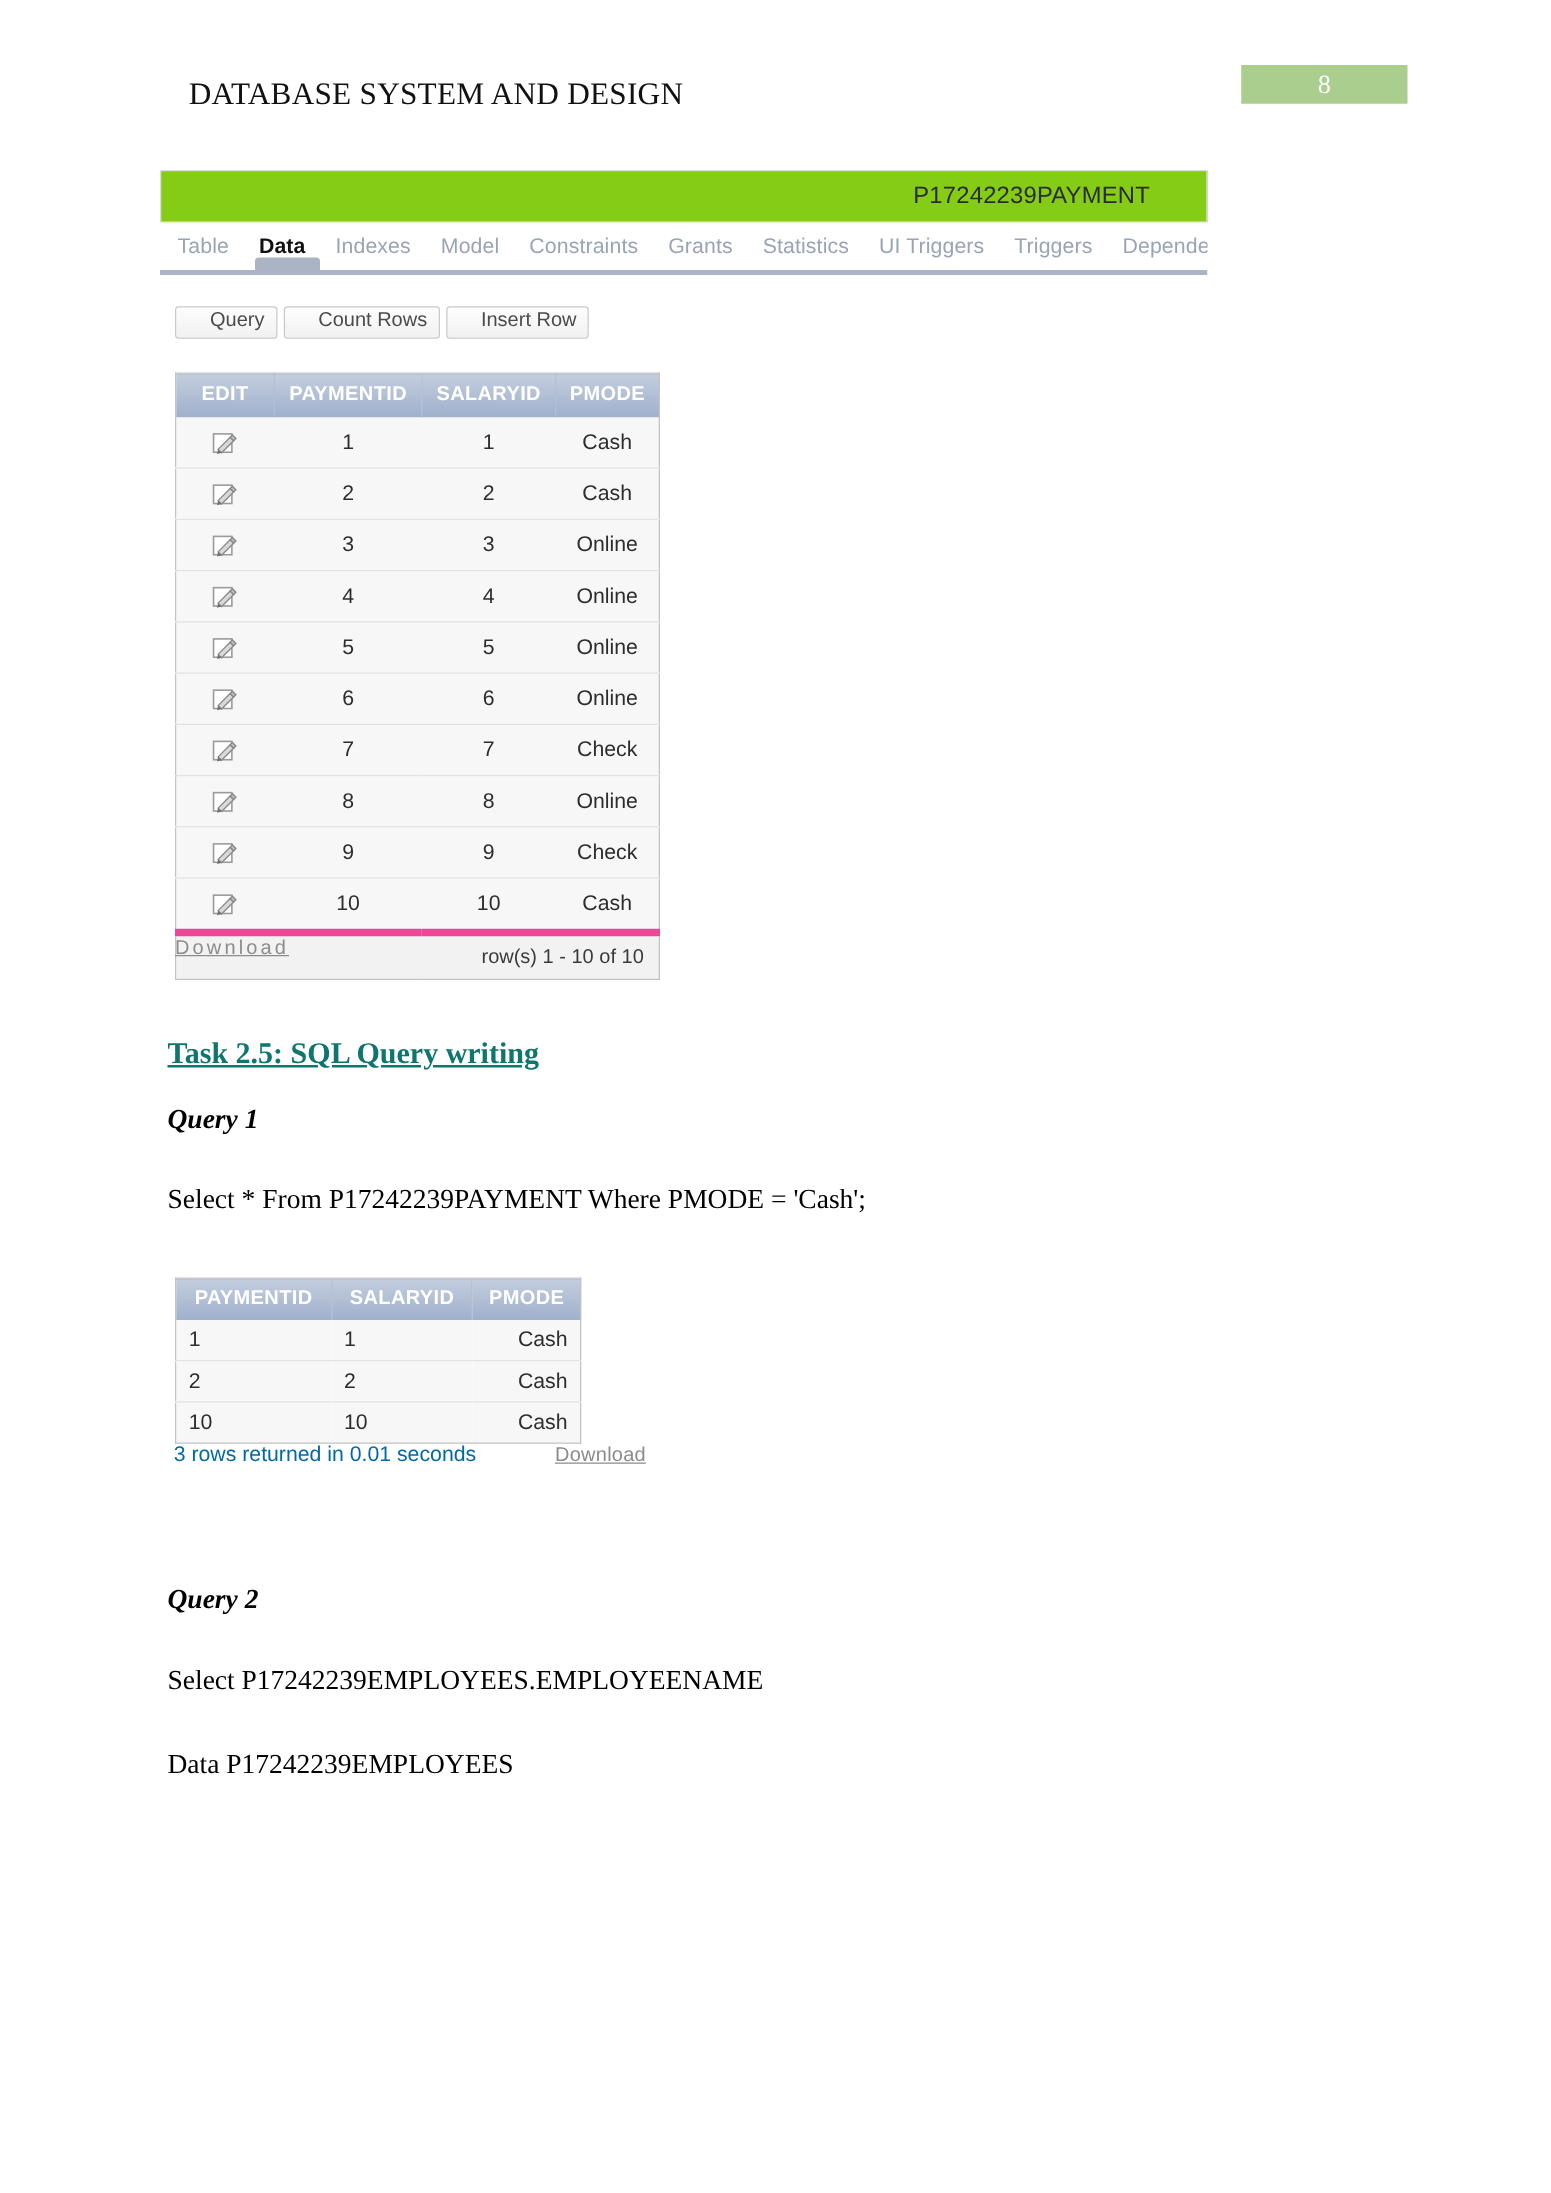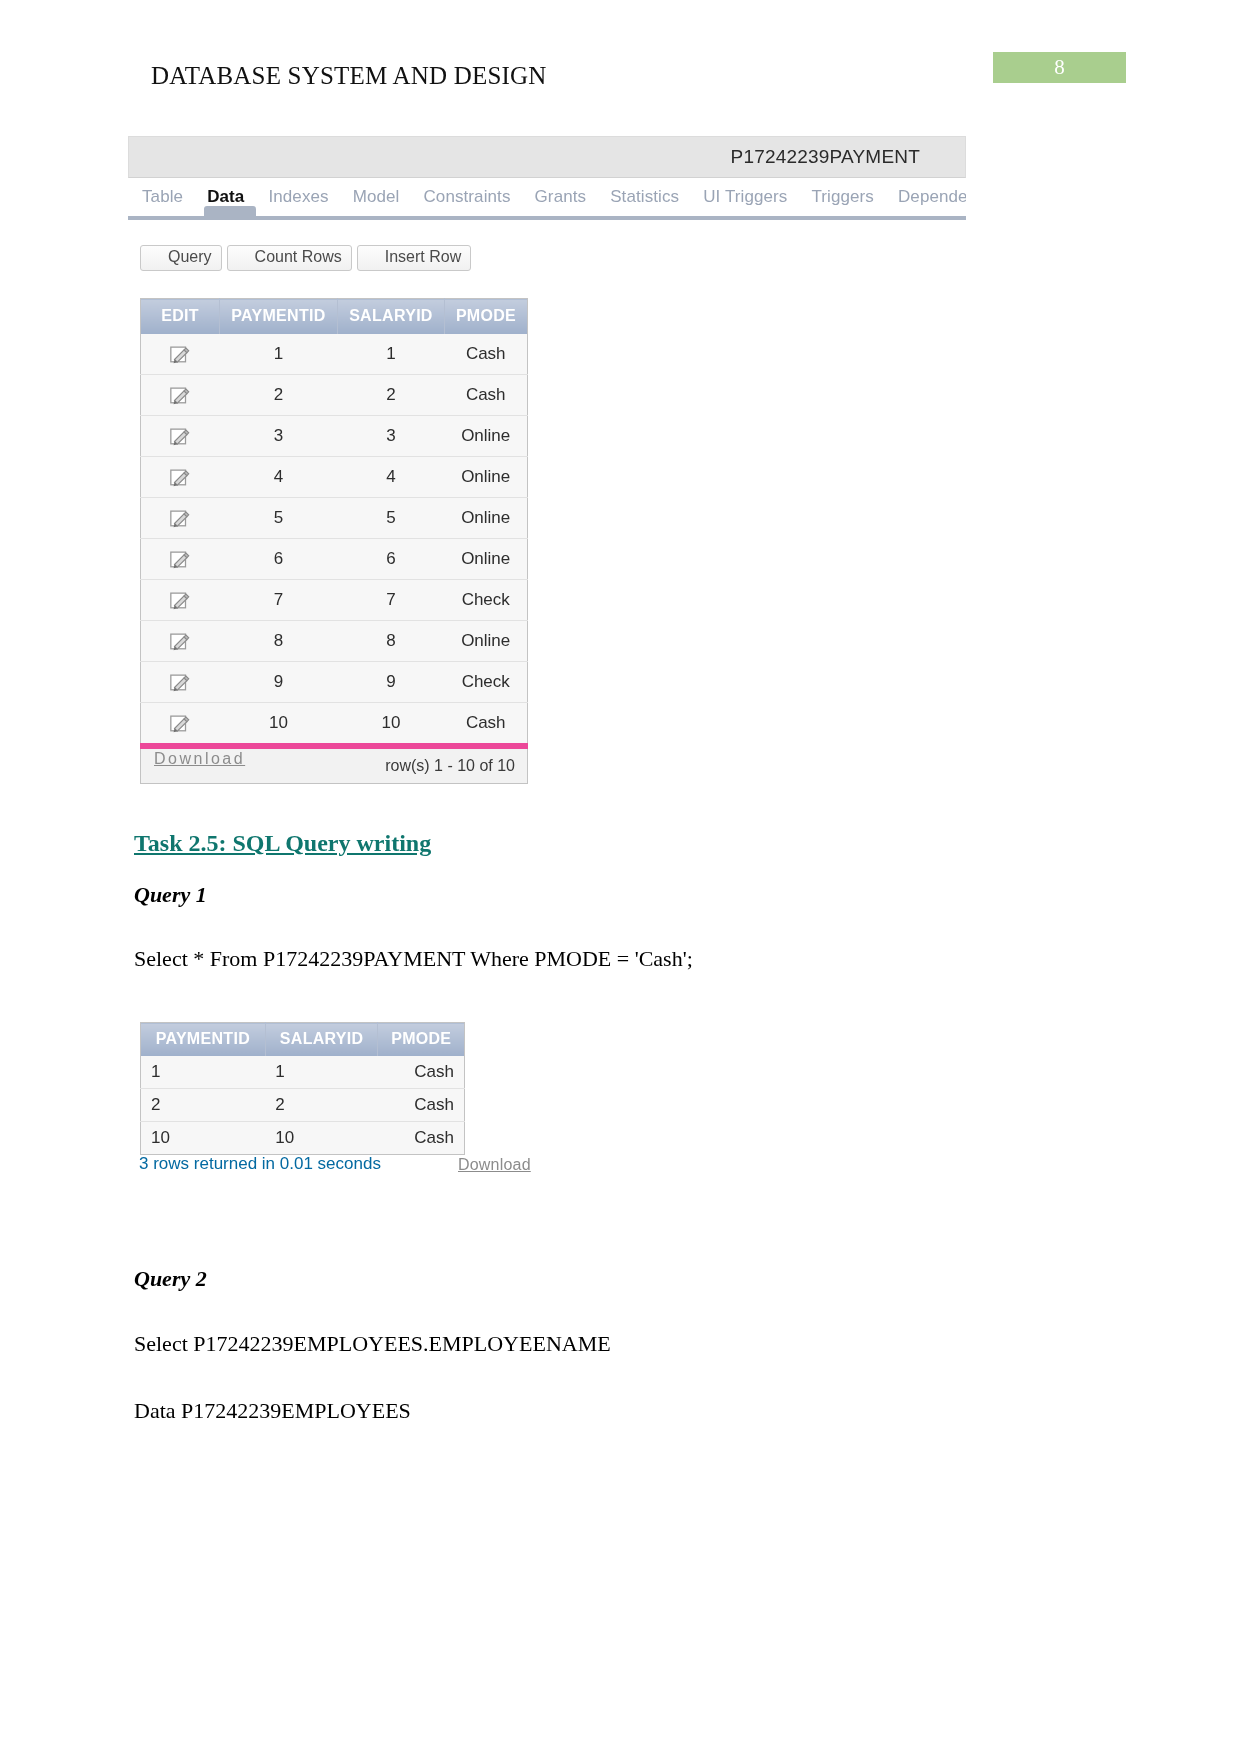--- a/index.html
+++ b/index.html
@@ -52,21 +52,21 @@
   
   .apex-shot {
     position: absolute;
     left: 128px;
     top: 136px;
     width: 838px;
   }
   .apex-titlebar {
     position: relative;
     height: 40px;
-    background: #e5e5e5;
+    background: #84cc16;
     border: 1px solid #dcdcdc;
     border-bottom: 1px solid #d2d2d2;
   }
   .apex-titlebar .table-name {
     position: absolute;
     right: 45px;
     top: 9px;
     font-family: "Liberation Sans", sans-serif;
     font-size: 19px;
     font-weight: 500;
@@ -182,21 +182,20 @@
     border-top: 6px solid #ec4899;
   }
 
   .download-link {
     position: absolute;
     font-family: "Liberation Sans", sans-serif;
     font-size: 16px;
     color: #8c8c8c;
     text-decoration: underline;
     letter-spacing: 2.5px;
-    padding-left: 14px;
   }
 
   
   #main-report-wrap {
     position: absolute;
     left: 140px;
     top: 298px;
     width: 388px;
   }
   #main-report-wrap table { width: 388px; }

